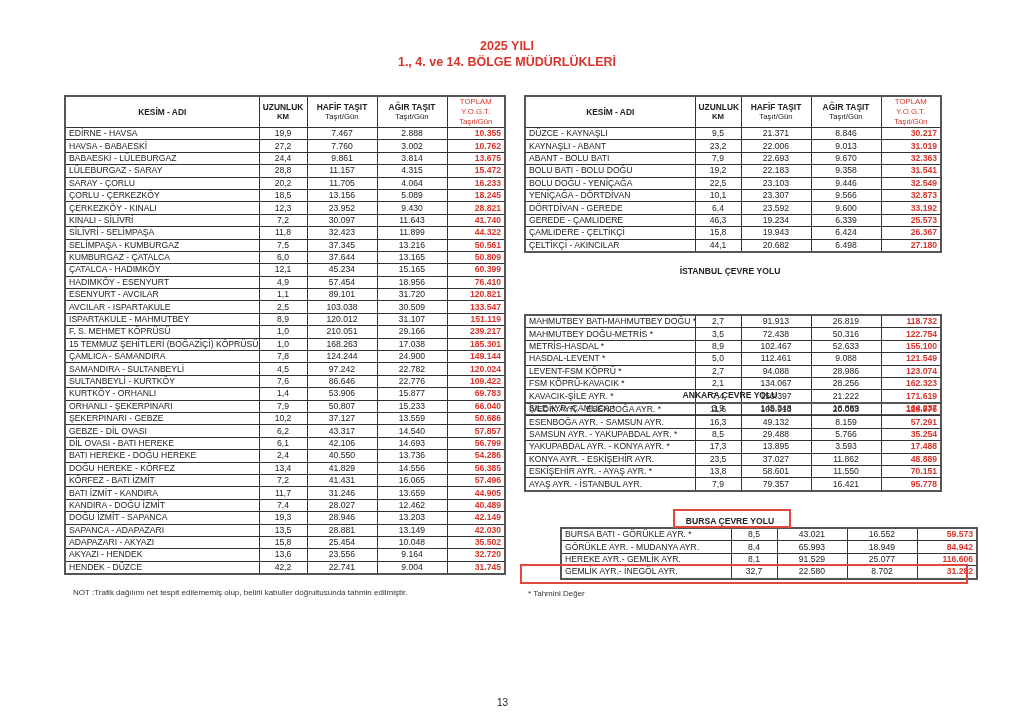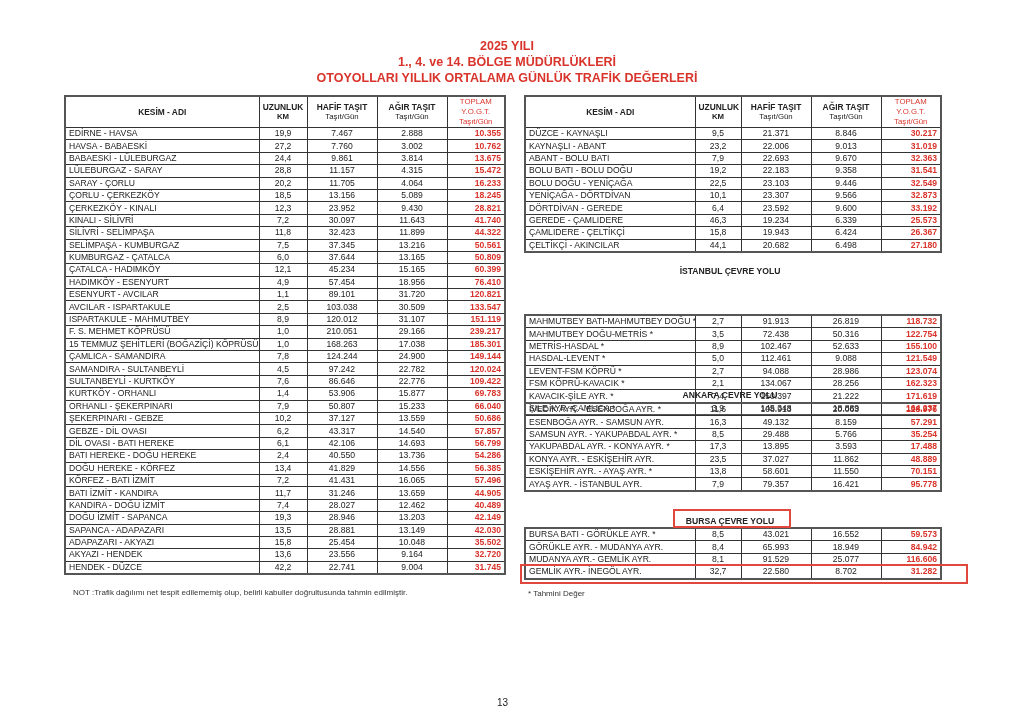--- a/index.html
+++ b/index.html
@@ -25,21 +25,20 @@
   .note { position:absolute; font-size:8px; color:#333; }
   .hl { position:absolute; border:2.5px solid #e0483d; box-sizing:border-box; }
   .pagenum { position:absolute; left:497px; top:697px; font-size:10px; }
 </style>
 </head>
 <body>
 
 <div class="titles">
   <div>2025 YILI</div>
   <div>1., 4. ve 14. BÖLGE MÜDÜRLÜKLERİ</div>
-  <div>OTOYOLLARI YILLIK ORTALAMA GÜNLÜK TRAFİK DEĞERLERİ</div>
 </div>
 
 <table class="kt" id="left">
   <colgroup>
       <col style="width:194px">
       <col style="width:48px">
       <col style="width:70px">
       <col style="width:70px">
       <col style="width:58px">
     </colgroup>
@@ -532,21 +531,21 @@
         <td class="name">AYAŞ AYR. - İSTANBUL AYR.</td>
         <td class="num">7,9</td>
         <td class="num">79.357</td>
         <td class="num">16.421</td>
         <td class="tot">95.778</td>
       </tr>
     </tbody>
 </table>
 
 <div class="sec-title" style="left:630px; top:516px;">BURSA ÇEVRE YOLU</div>
-<table class="kt rt" style="top:527px;">
+<table class="kt rt" style="top:527px;margin-left:36px;">
   <colgroup>
       <col style="width:170px">
       <col style="width:46px">
       <col style="width:70px">
       <col style="width:70px">
       <col style="width:60px">
     </colgroup>
   <tbody>
       <tr>
         <td class="name">BURSA BATI - GÖRÜKLE AYR.   *</td>
@@ -556,21 +555,21 @@
         <td class="tot">59.573</td>
       </tr>
       <tr>
         <td class="name">GÖRÜKLE AYR. - MUDANYA AYR.</td>
         <td class="num">8,4</td>
         <td class="num">65.993</td>
         <td class="num">18.949</td>
         <td class="tot">84.942</td>
       </tr>
       <tr>
-        <td class="name">MUDANYA AYR.- GEMLİK AYR.</td>
+        <td class="name">HEREKE AYR.- GEMLİK AYR.</td>
         <td class="num">8,1</td>
         <td class="num">91.529</td>
         <td class="num">25.077</td>
         <td class="tot">116.606</td>
       </tr>
       <tr>
         <td class="name">GEMLİK AYR.- İNEGÖL AYR.</td>
         <td class="num">32,7</td>
         <td class="num">22.580</td>
         <td class="num">8.702</td>

